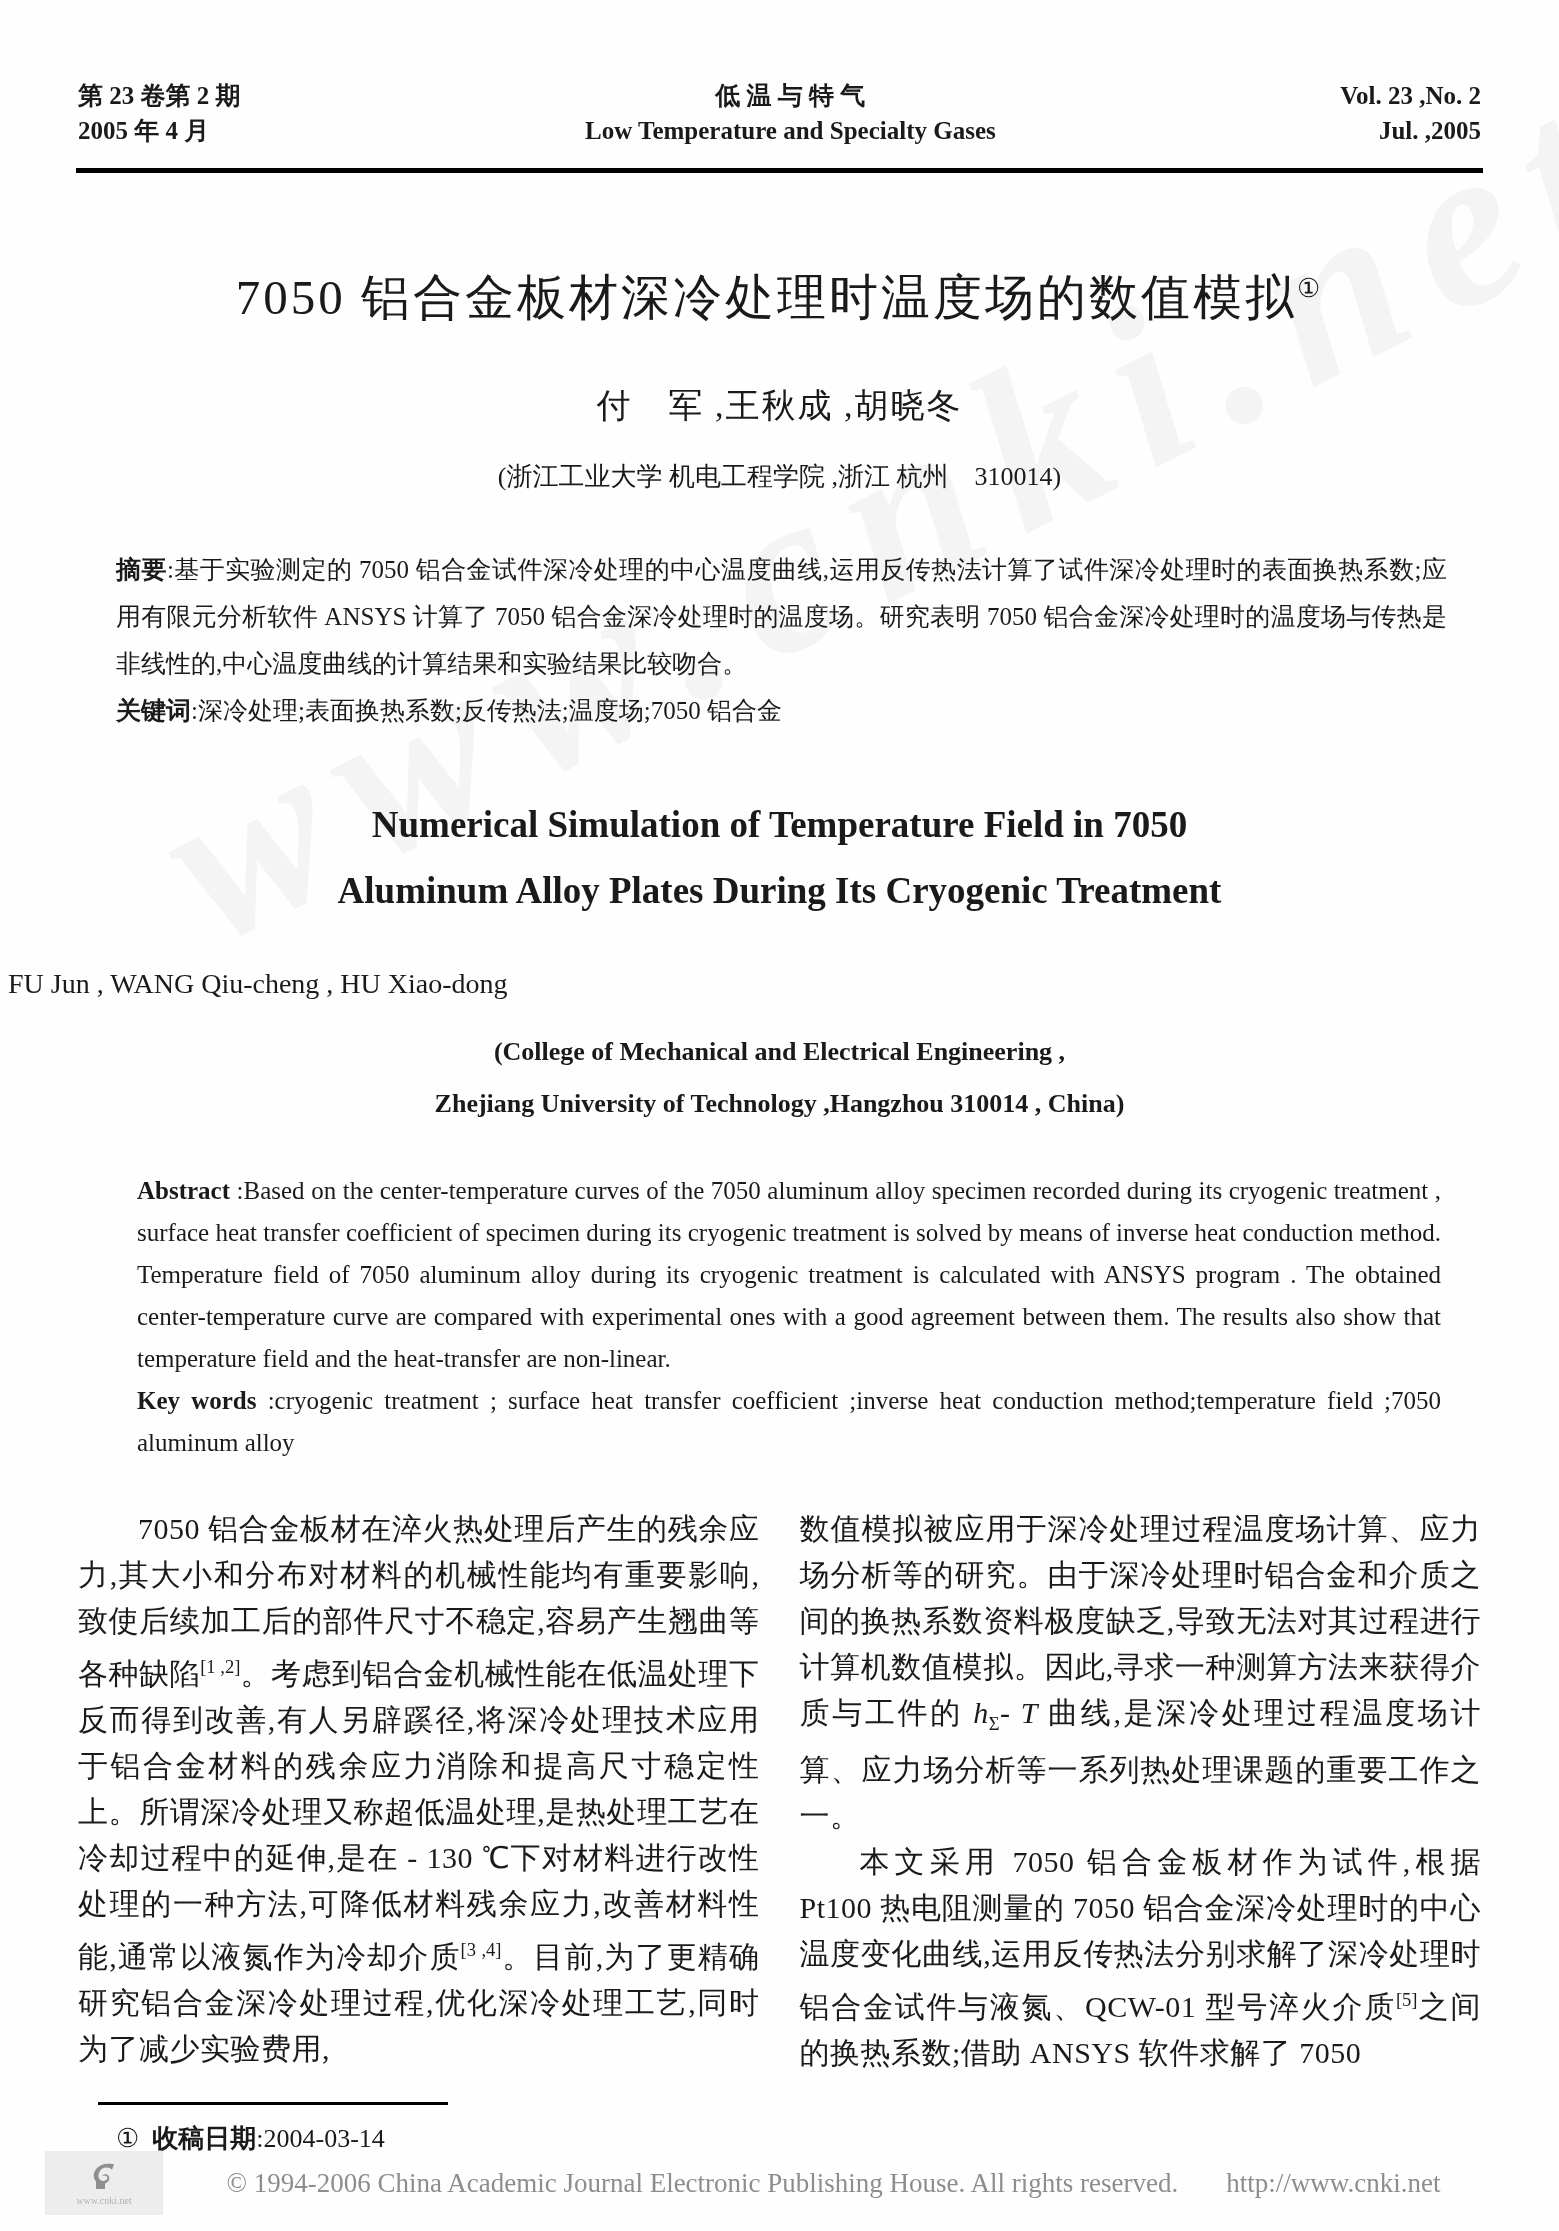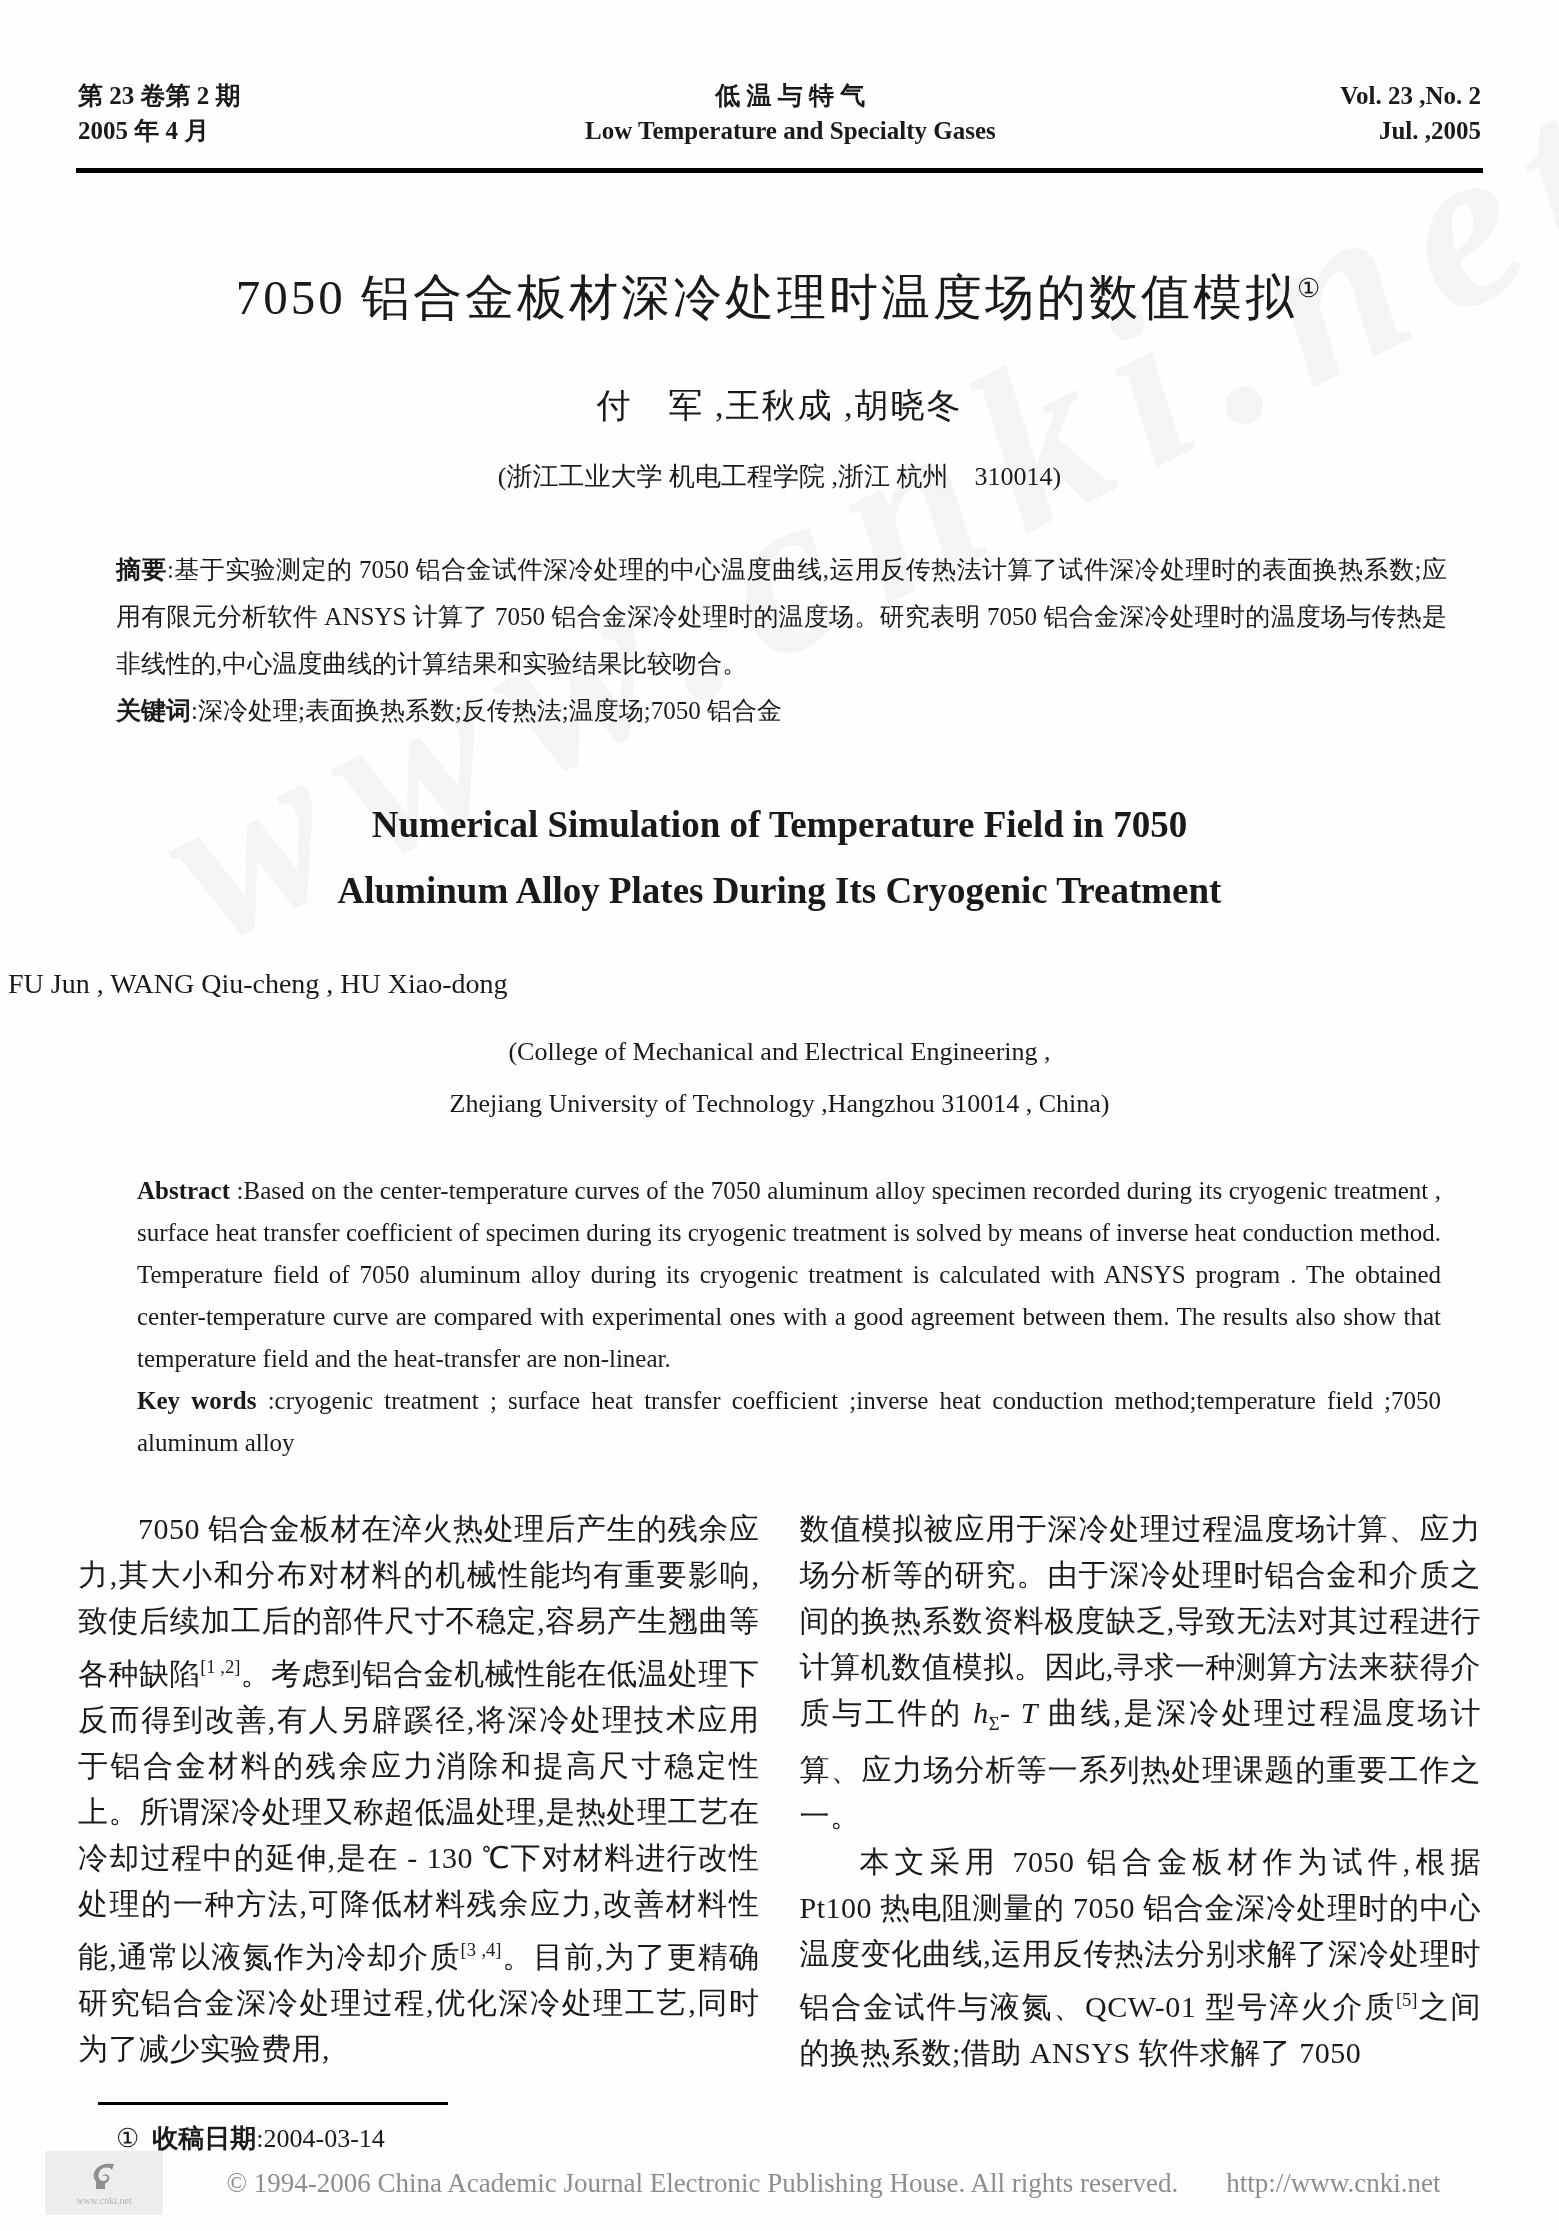--- a/index.html
+++ b/index.html
@@ -73,21 +73,21 @@
     margin-top:58px;text-align:center;
     font-size:37px;font-weight:bold;line-height:66px;
   }
   .en-authors{
     margin-top:44px;text-align:left;
     font-size:28px;
     margin-left:8px;
   }
   .en-affil{
     margin-top:26px;text-align:center;
-    font-size:26px;line-height:52px;
+    font-size:26px;line-height:52px;font-weight:bold;
   }
   
   .en-abs{
     margin:40px 118px 0 137px;
     font-size:25px;line-height:42px;
     text-align:justify;
   }
   .en-abs .lbl{font-weight:bold;}
   .en-keys{
     margin:0 118px 0 137px;

